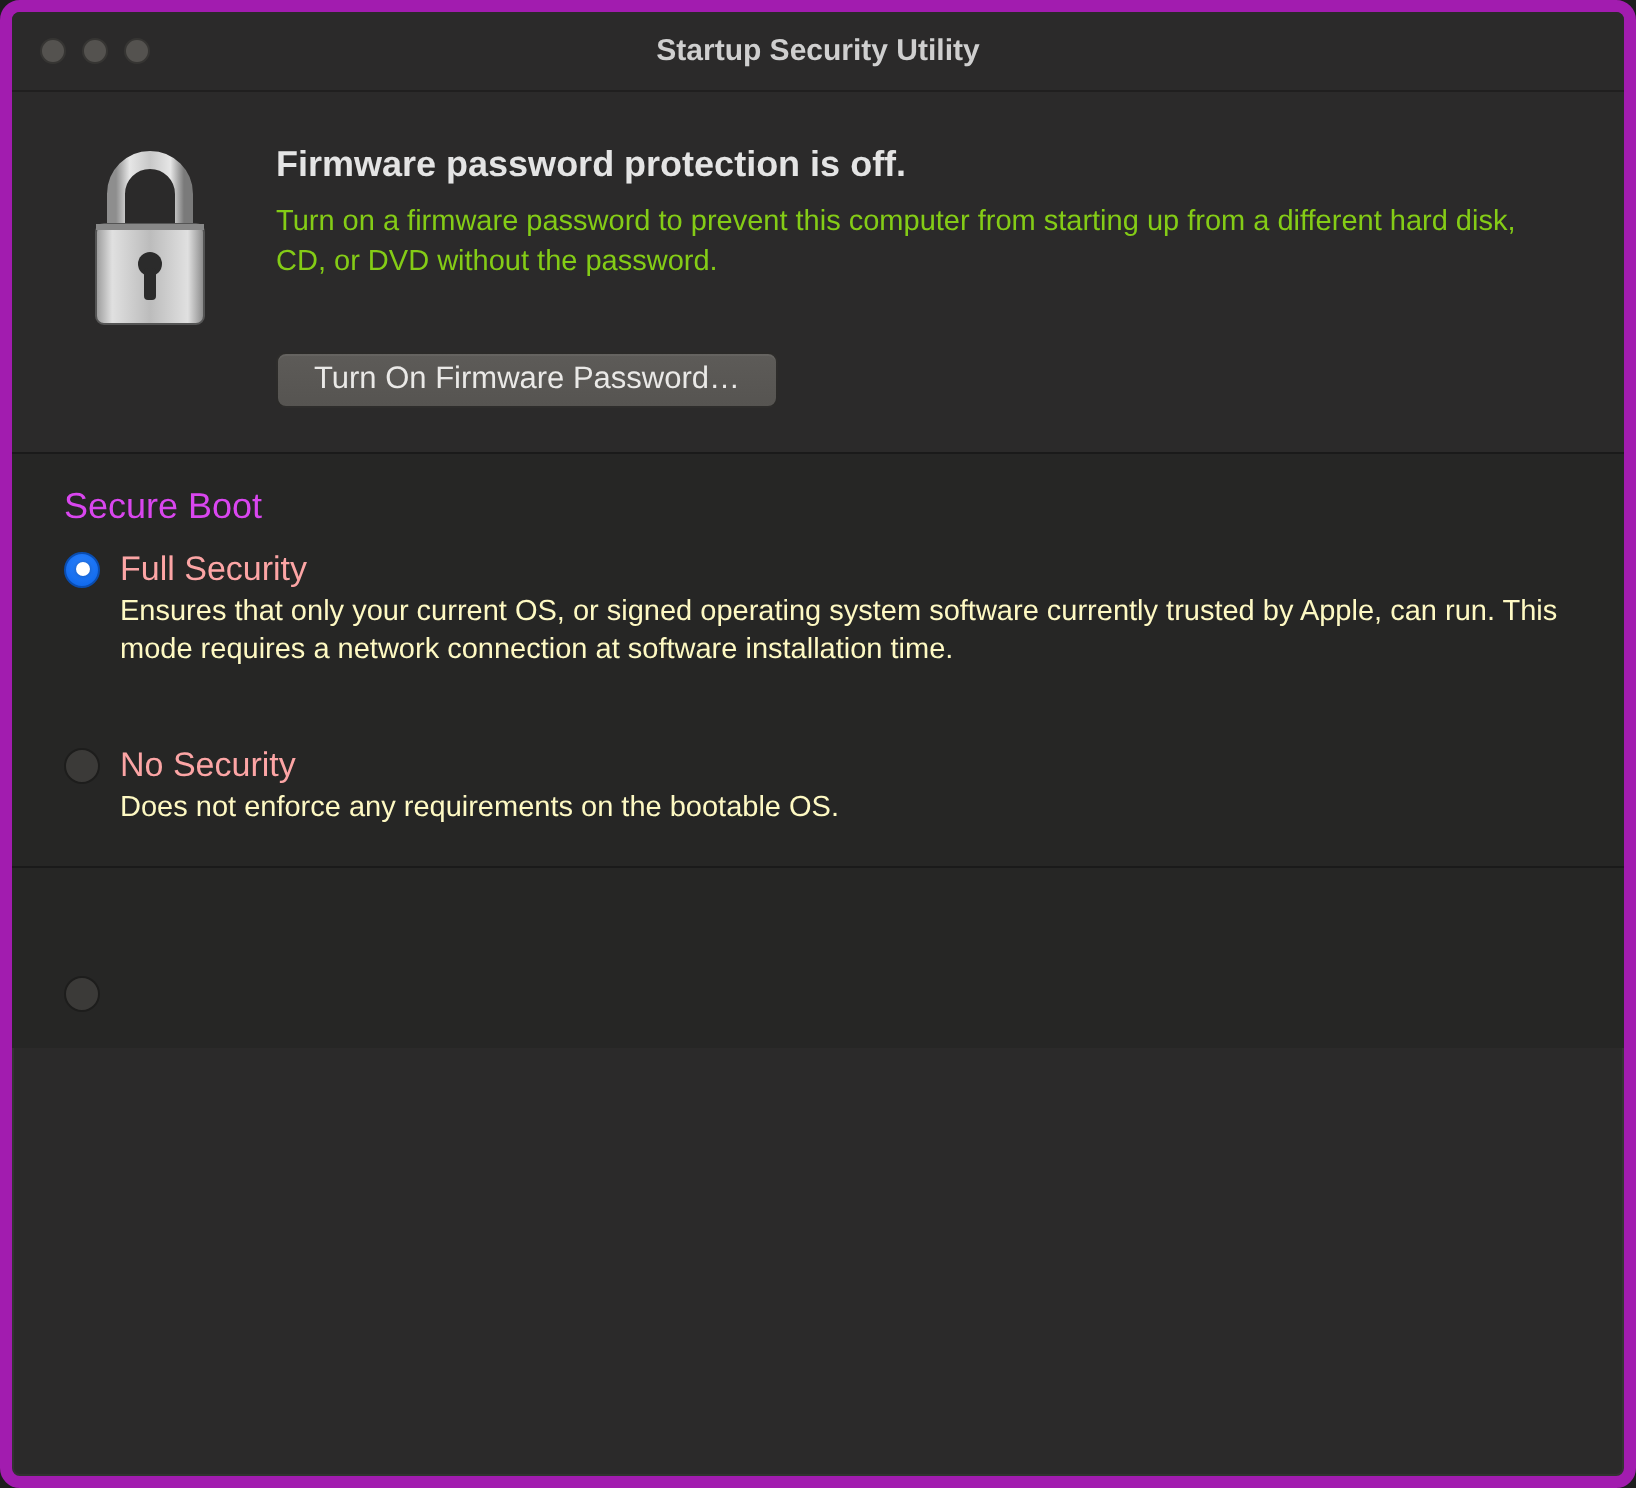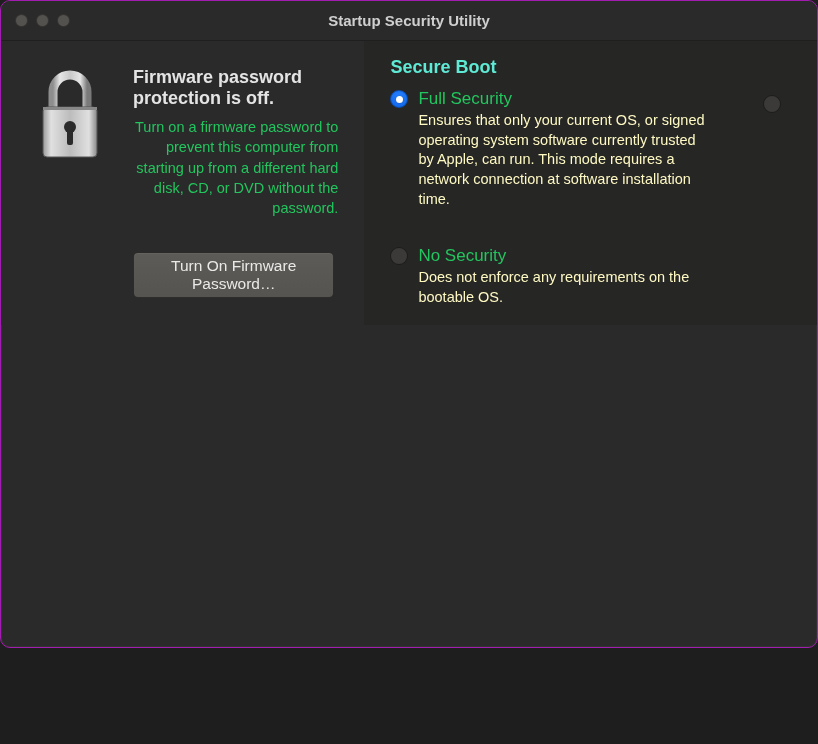--- a/index.html
+++ b/index.html
@@ -6,24 +6,24 @@
     body {
       background: #1e1e1e;
       font-family: -apple-system, "Helvetica Neue", Arial, sans-serif;
       width: 818px;
       height: 744px;
       overflow: hidden;
       -webkit-font-smoothing: antialiased;
     }
     .window {
       width: 818px;
-      height: 648px;
+      height: 744px;
       background: #2b2a2a;
       border-radius: 10px;
-      border: 1px solid #a21caf;
+      border: 6px solid #a21caf;
       box-shadow: 0 0 0 1px rgba(255,255,255,0.04) inset;
       position: relative;
       overflow: hidden;
     }
     .titlebar {
       height: 40px;
       display: flex;
       align-items: center;
       position: relative;
       background: #2b2a2a;
@@ -45,21 +45,21 @@
     }
     .title {
       width: 100%;
       text-align: center;
       color: #cfcfcf;
       font-size: 15px;
       font-weight: 600;
     }
     .content {
       display: flex;
-      flex-direction: row;
+      flex-direction: column;
     }
     .header-pane {
       display: flex;
       padding: 26px 26px 22px 26px;
       background: #2b2a2a;
     }
     .lock-box {
       width: 86px;
       min-width: 86px;
       display: flex;
@@ -74,26 +74,25 @@
     .header-text {
       flex: 1;
     }
     .header-title {
       color: #e4e4e4;
       font-weight: 700;
       font-size: 18px;
       margin-bottom: 8px;
     }
     .header-desc {
-      color: #22c55e;
+      color: #84cc16;
       font-size: 14.5px;
       line-height: 1.4;
       margin-bottom: 34px;
       max-width: 640px;
-      text-align: right;
     }
     .button-row {
       display: flex;
       justify-content: flex-start;
       padding-right: 4px;
     }
     .push-button {
       background: linear-gradient(#5d5b58, #565451);
       border: 1px solid rgba(0,0,0,0.5);
       border-radius: 5px;
@@ -106,22 +105,22 @@
     .section-divider {
       height: 1px;
       background: #1a1a1a;
       box-shadow: 0 1px 0 rgba(255,255,255,0.04);
     }
     .section {
       background: #262625;
       padding: 16px 26px 18px 26px;
     }
     .section-title {
-      color: #5eead4;
-      font-weight: 700;
+      color: #d946ef;
+      font-weight: 400;
       font-size: 18px;
       margin-bottom: 10px;
     }
     .radio-item {
       display: flex;
       align-items: flex-start;
       margin-bottom: 14px;
     }
     .radio-item:last-child { margin-bottom: 0; margin-top: 36px; }
     .radio {
@@ -145,21 +144,21 @@
     .radio.selected::after {
       content: "";
       width: 7px;
       height: 7px;
       border-radius: 50%;
       background: #fff;
       box-shadow: 0 0 2px rgba(0,0,0,0.3);
     }
     .radio-body { flex: 1; }
     .radio-label {
-      color: #22c55e;
+      color: #fca5a5;
       font-size: 17px;
       line-height: 1.25;
     }
     .radio-desc {
       color: #fef9c3;
       font-size: 14.5px;
       line-height: 1.35;
       margin-top: 2px;
       max-width: 740px;
     }

